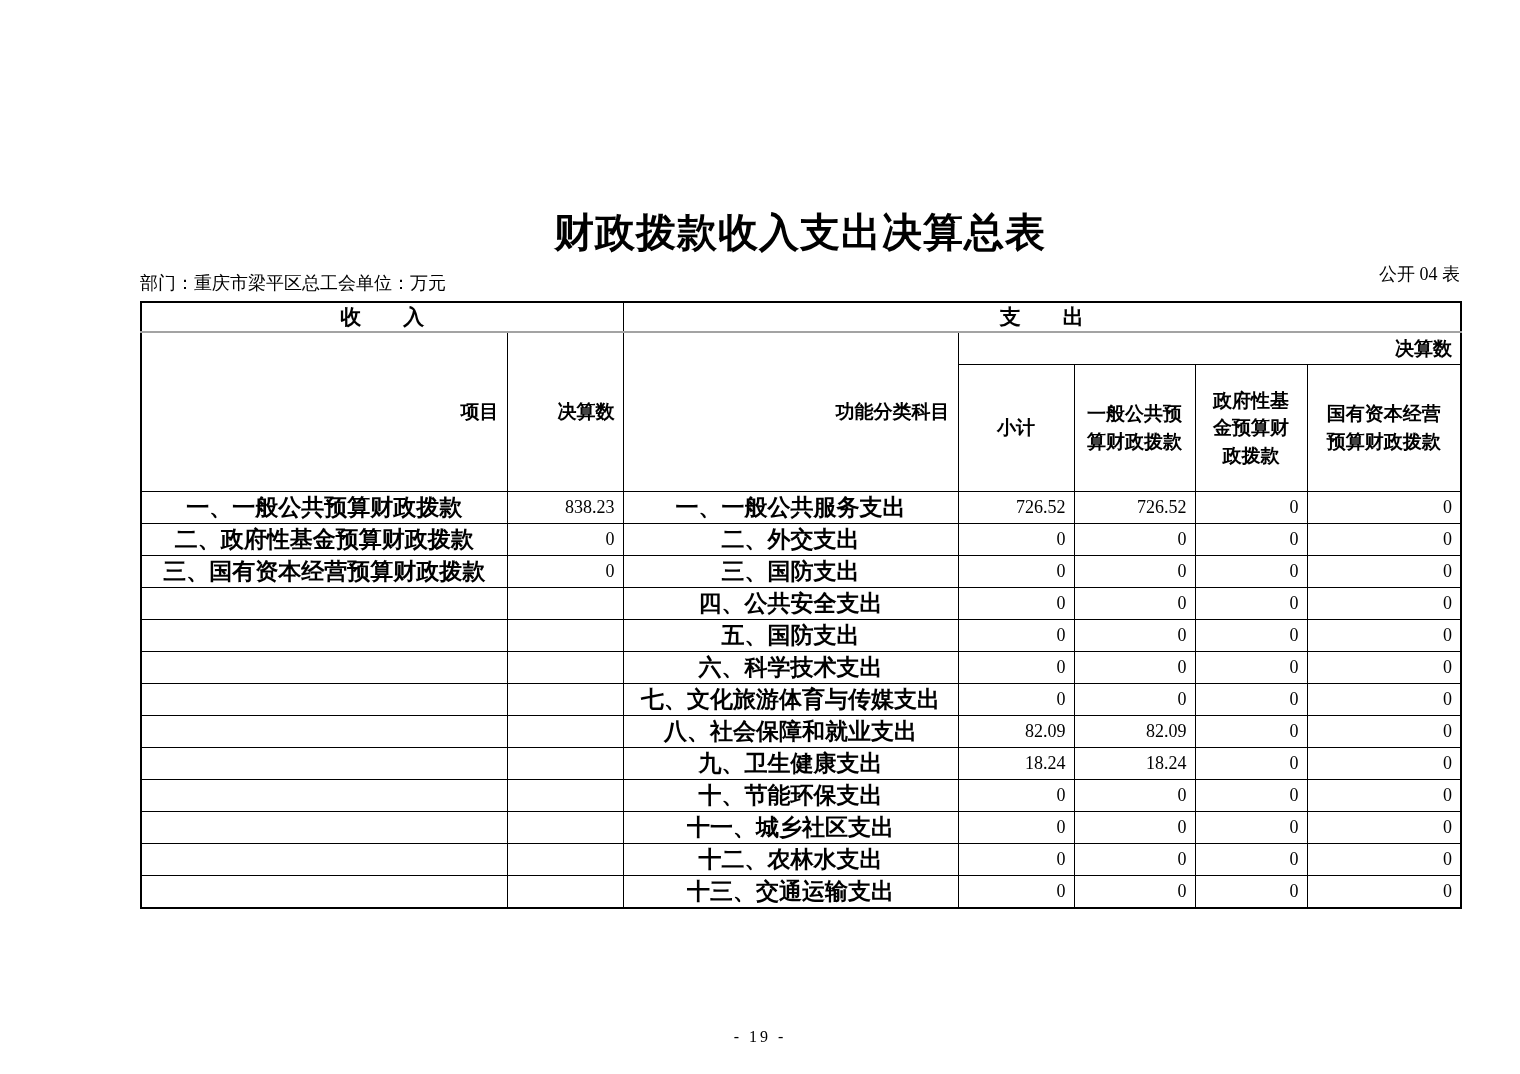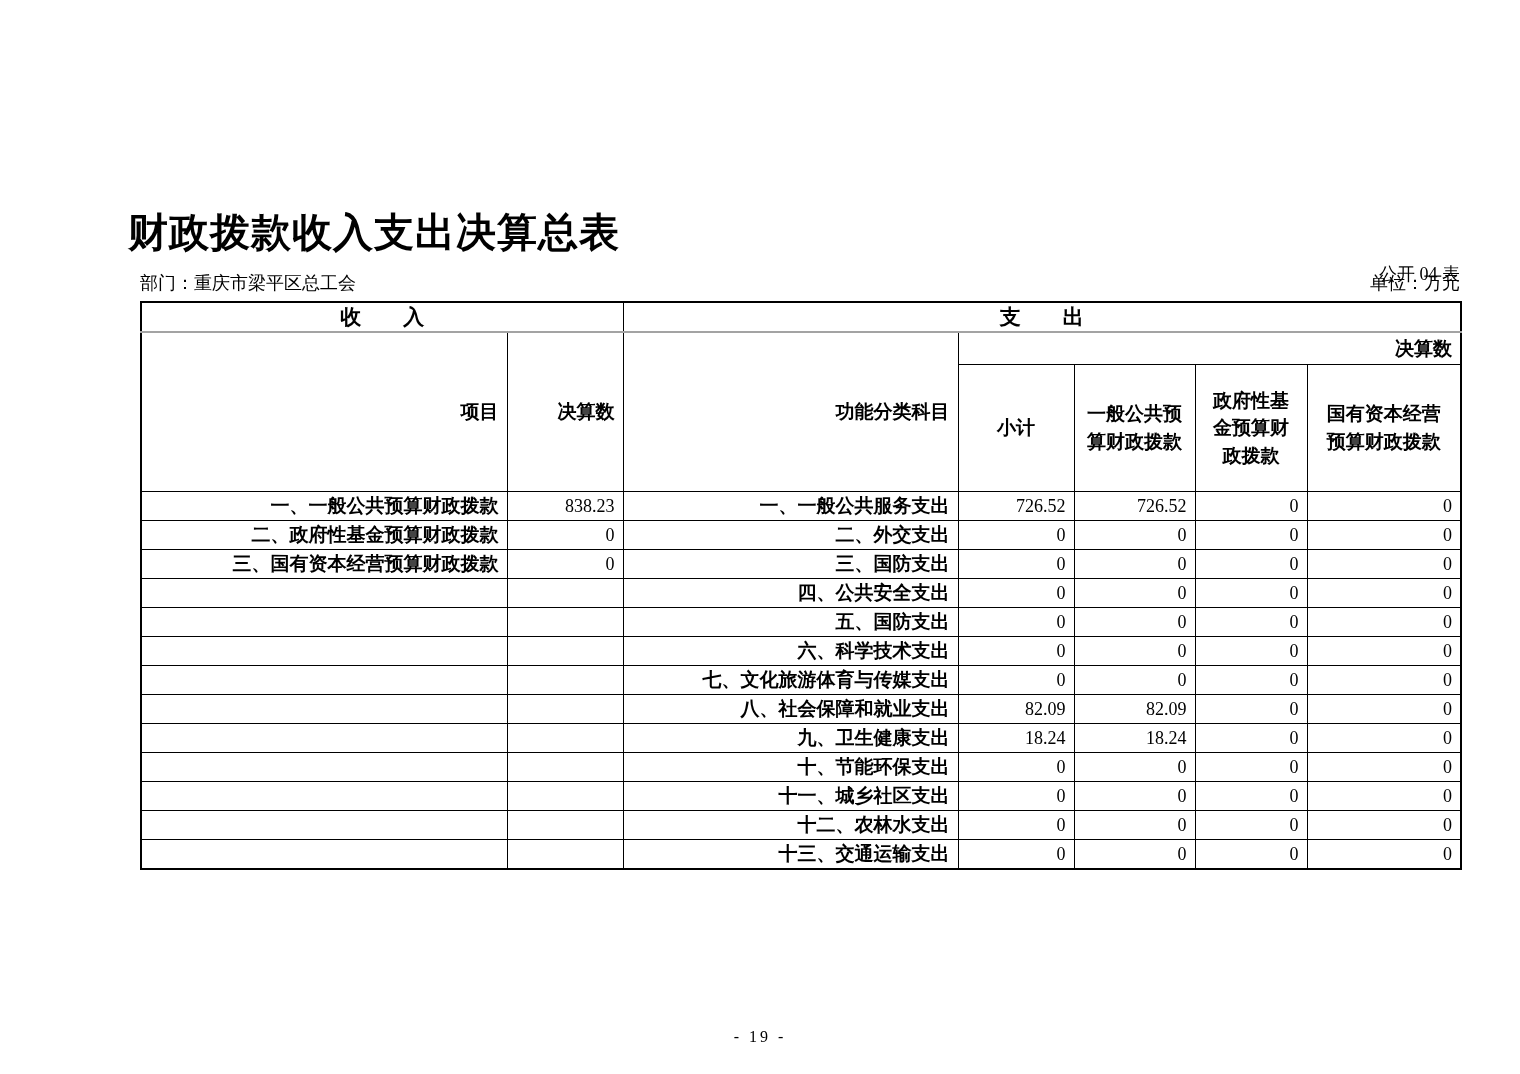--- a/index.html
+++ b/index.html
@@ -12,23 +12,23 @@
   .sheet {
     position: relative;
     width: 1520px;
     height: 1074px;
     background: #ffffff;
     overflow: hidden;
   }
   .doc-title {
     position: absolute;
     top: 186px;
-    left: 128px;
-    width: 1320px;
-    text-align: left;
+    left: 140px;
+    width: 1320px;
+    text-align: center;
     font-size: 40px;
     font-weight: bold;
     letter-spacing: 1px;
     line-height: 1;
   }
   .table-code {
     position: absolute;
     top: 246px;
     left: 140px;
     width: 1320px;
@@ -36,21 +36,20 @@
     font-size: 18px;
     line-height: 1.2;
     margin-top: 18px;
   }
   .meta-row {
     position: absolute;
     top: 273px;
     left: 140px;
     width: 1320px;
     display: flex;
-    justify-content: space-between;
     font-size: 18px;
     line-height: 1.2;
   }
   table.fin {
     position: absolute;
     top: 301px;
     left: 140px;
     width: 1320px;
     border-collapse: collapse;
     table-layout: fixed;
@@ -85,22 +84,22 @@
     padding: 0 12px;
   }
   td.merged-hdr {
     text-align: center;
     vertical-align: middle;
     font-size: 19px;
     font-weight: bold;
   }
   tr.data-row td { height: 28px; }
   td.item {
-    text-align: right;
-    font-size: 19px;
+    text-align: center;
+    font-size: 23px;
     font-weight: bold;
     white-space: nowrap;
   }
   td.num {
     text-align: right;
     font-size: 18px;
     font-weight: normal;
     white-space: nowrap;
   }
   .page-num {

